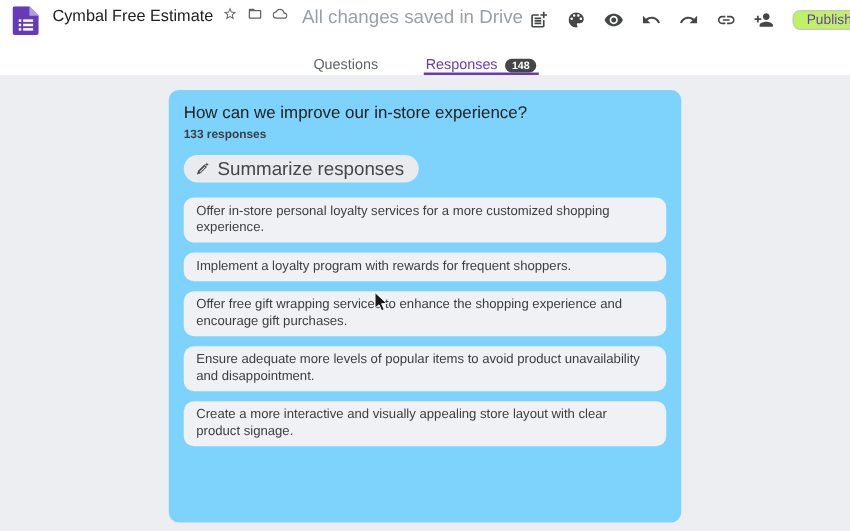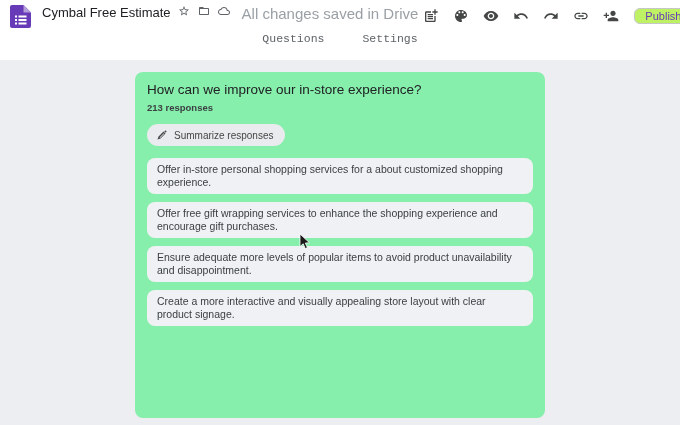--- a/index.html
+++ b/index.html
@@ -37,46 +37,46 @@
   }
   .publish-btn span { font-size:11px; font-weight:500; color:#673ab7; }
   .publish-btn svg { width:14px; height:14px; fill:#673ab7; }
 
   
   .tabbar {
     height:28px; background:#fff;
     display:flex; align-items:stretch; justify-content:center; gap:34px;
   }
   .tab {
-    display:flex; align-items:flex-start; gap:6px;
+    display:flex; align-items:flex-end; gap:6px;
     font-size:11.5px; color:#5f6368; cursor:pointer;
-    border-bottom:2.5px solid transparent; padding:0 2px;font-family:Liberation Mono, monospace;
+    border-bottom:2.5px solid transparent; padding:0 2px;
   }
   .tab.active { color:#673ab7; font-weight:500; border-bottom-color:#673ab7; }
   .tab-badge {
     background:#444746; color:#fff; font-size:8.5px; font-weight:600;
     padding:1.5px 5.5px; border-radius:8px; line-height:1;
   }
 
   
   .content { position:relative; height:365px; background:#edeef2; }
   .card {
     width:410px; height:346px; margin:12px auto 0;
-    background:#86efac; border-radius:8px;
+    background:#7dd3fc; border-radius:8px;
     padding:10px 12px; overflow:hidden;
   }
   .question-title { font-size:13.5px; font-weight:400; color:#202124; margin-bottom:5px; }
   .response-count { font-size:9.5px; font-weight:700; color:#3c4043; }
   .summarize-chip {
     margin-top:11px; height:22px; padding:0 12px 0 9px;
     background:#e9ebee; border:none; border-radius:11px;
     display:inline-flex; align-items:center; gap:6px; cursor:pointer;
   }
   .summarize-chip svg { width:12px; height:12px; fill:#444746; }
-  .summarize-chip span { font-size:10px; color:#444746; }
+  .summarize-chip span { font-size:15px; color:#444746; }
 
   .response-list { margin-top:12px; display:flex; flex-direction:column; gap:8px; }
   .response-item {
     background:#f0f1f4; border-radius:8px; padding:4.5px 10px;
     font-size:10.5px; line-height:13.5px; color:#3c4043;
     display:flex; align-items:center; min-height:22px;
   }
 
   
   .cursor { position:absolute; left:299px; top:193px; width:11px; height:17px; pointer-events:none; z-index:10; }
@@ -163,40 +163,42 @@
         </svg>
     </button>
 
   </div>
 </header>
 
 <nav class="tabbar">
   <div class="tab">
     <span>Questions</span>
   </div>
-  <div class="tab">
-    <span>Settings</span>
+  <div class="tab active">
+    <span>Responses</span>
+    <span class="tab-badge">148</span>
   </div>
 </nav>
 
 <main class="content">
   <section class="card">
     <h1 class="question-title">How can we improve our in-store experience?</h1>
-    <div class="response-count">213 responses</div>
+    <div class="response-count">133 responses</div>
 
     <button class="summarize-chip">
       <svg viewBox="0 0 24 24">
         <path d="M3 21l2-6 10-10 4 4-10 10-6 2zm4.2-4.2l1 1 8.4-8.4-1-1-8.4 8.4z"></path>
         <path d="M19 2l.9 2.1L22 5l-2.1.9L19 8l-.9-2.1L16 5l2.1-.9L19 2z"></path>
       </svg>
       <span>Summarize responses</span>
     </button>
 
     <div class="response-list">
-      <div class="response-item">Offer in-store personal shopping services for a about customized shopping experience.</div>
+      <div class="response-item">Offer in-store personal loyalty services for a more customized shopping experience.</div>
+      <div class="response-item">Implement a loyalty program with rewards for frequent shoppers.</div>
       <div class="response-item">Offer free gift wrapping services to enhance the shopping experience and encourage gift purchases.</div>
       <div class="response-item">Ensure adequate more levels of popular items to avoid product unavailability and disappointment.</div>
       <div class="response-item">Create a more interactive and visually appealing store layout with clear product signage.</div>
 
     </div>
   </section>
 
   <svg class="cursor" viewBox="0 0 11 17" style="top:161px;">
     <path d="M1 1 L1 13.5 L4.2 10.8 L6.3 15.6 L8.4 14.6 L6.3 10 L10.5 9.8 Z" fill="#1a1a1a" stroke="#fff" stroke-width="0.8"></path>
   </svg>

